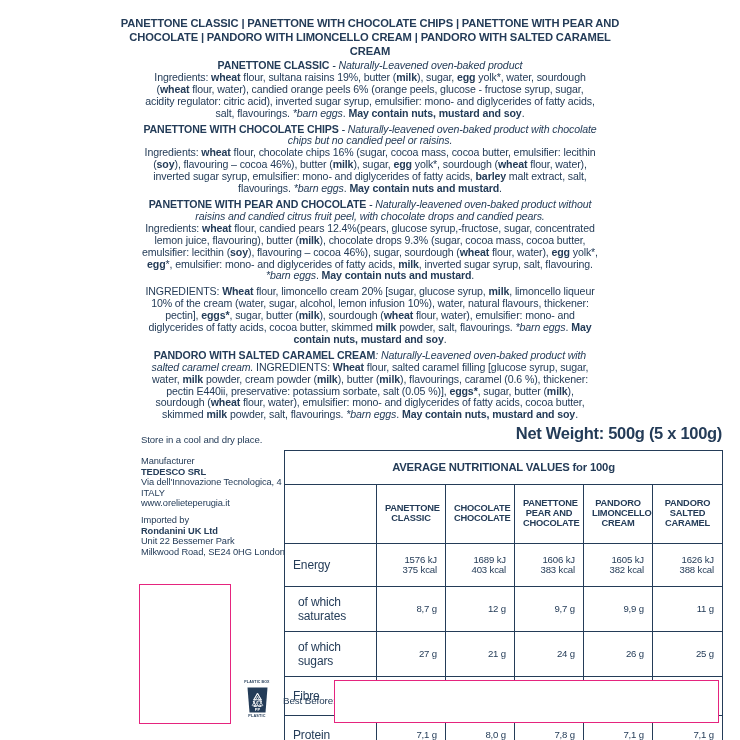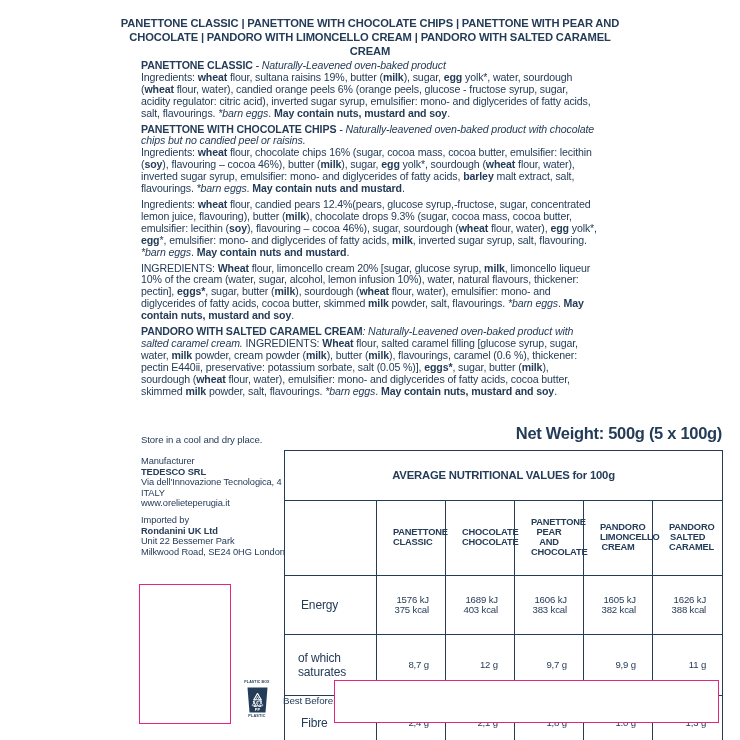--- a/index.html
+++ b/index.html
@@ -37,21 +37,21 @@
     left: 141px;
     top: 60px;
     width: 458px;
     font-size: 10.6px;
     line-height: 11.9px;
     color: #243c58;
     letter-spacing: -0.12px;
     text-align: left;
   }
   .sec { margin-bottom: 4.0px; }
-  .sec p { margin: 0; }
+  .sec p { margin: 0; text-align: center; }
   b { font-weight: bold; }
   i { font-style: italic; }
 
   .store-line {
     position: absolute;
     left: 141px;
     top: 434px;
     font-size: 9.6px;
     color: #243c58;
     letter-spacing: -0.1px;
@@ -89,21 +89,21 @@
     width: 438px;
   }
   table.nut {
     border-collapse: collapse;
     width: 100%;
     table-layout: fixed;
   }
   table.nut th, table.nut td {
     border: 1.2px solid #243c58;
     color: #243c58;
-    padding: 16px;
+    padding: 8px;
   }
   .nut-title {
     text-align: center;
     font-weight: bold;
     font-size: 11.3px;
     letter-spacing: -0.2px;
     height: 17px;
     line-height: 17px;
   }
   .col-head {
@@ -206,20 +206,21 @@
     <p><b>PANETTONE CLASSIC</b><i> - Naturally-Leavened oven-baked product</i></p>
     <p><span>Ingredients: </span><b>wheat</b> flour, sultana raisins 19%, butter (<b>milk</b>), sugar, <b>egg</b> yolk*, water, sourdough (<b>wheat</b> flour, water), candied orange peels 6% (orange peels, glucose - fructose syrup, sugar, acidity regulator: citric acid), inverted sugar syrup, emulsifier: mono- and diglycerides of fatty acids, salt, flavourings. <i>*barn eggs</i>. <b>May contain nuts, mustard and soy</b>.</p>
   </div>
 
   <div class="sec">
     <p><b>PANETTONE WITH CHOCOLATE CHIPS</b><i> - Naturally-leavened oven-baked product with chocolate chips but no candied peel or raisins.</i></p>
     <p><span>Ingredients: </span><b>wheat</b> flour, chocolate chips 16% (sugar, cocoa mass, cocoa butter, emulsifier: lecithin (<b>soy</b>), flavouring – cocoa 46%), butter (<b>milk</b>), sugar, <b>egg</b> yolk*, sourdough (<b>wheat</b> flour, water), inverted sugar syrup, emulsifier: mono- and diglycerides of fatty acids, <b>barley</b> malt extract, salt, flavourings. <i>*barn eggs</i>. <b>May contain nuts and mustard</b>.</p>
   </div>
 
   <div class="sec">
+    <p><b>PANETTONE WITH PEAR AND CHOCOLATE</b><i> - Naturally-leavened oven-baked product without raisins and candied citrus fruit peel, with chocolate drops and candied pears.</i></p>
     <p><span>Ingredients: </span><b>wheat</b> flour, candied pears 12.4%(pears, glucose syrup,-fructose, sugar, concentrated lemon juice, flavouring), butter (<b>milk</b>), chocolate drops 9.3% (sugar, cocoa mass, cocoa butter, emulsifier: lecithin (<b>soy</b>), flavouring – cocoa 46%), sugar, sourdough (<b>wheat</b> flour, water), <b>egg</b> yolk*, <b>egg</b>*, emulsifier: mono- and diglycerides of fatty acids, <b>milk</b>, inverted sugar syrup, salt, flavouring. <i>*barn eggs</i>. <b>May contain nuts and mustard</b>.</p>
   </div>
 
   <div class="sec">
     <p><span>INGREDIENTS: </span><b>Wheat</b> flour, limoncello cream 20% [sugar, glucose syrup, <b>milk</b>, limoncello liqueur 10% of the cream (water, sugar, alcohol, lemon infusion 10%), water, natural flavours, thickener: pectin], <b>eggs*</b>, sugar, butter (<b>milk</b>), sourdough (<b>wheat</b> flour, water), emulsifier: mono- and diglycerides of fatty acids, cocoa butter, skimmed <b>milk</b> powder, salt, flavourings. <i>*barn eggs</i>. <b>May contain nuts, mustard and soy</b>.</p>
   </div>
 
   <div class="sec">
     <p><b>PANDORO WITH SALTED CARAMEL CREAM</b><i>: Naturally-Leavened oven-baked product with salted caramel cream.</i> <span>INGREDIENTS: </span><b>Wheat</b> flour, salted caramel filling [glucose syrup, sugar, water, <b>milk</b> powder, cream powder (<b>milk</b>), butter (<b>milk</b>), flavourings, caramel (0.6 %), thickener: pectin E440ii, preservative: potassium sorbate, salt (0.05 %)], <b>eggs*</b>, sugar, butter (<b>milk</b>), sourdough (<b>wheat</b> flour, water), emulsifier: mono- and diglycerides of fatty acids, cocoa butter, skimmed <b>milk</b> powder, salt, flavourings. <i>*barn eggs</i>. <b>May contain nuts, mustard and soy</b>.</p>
   </div>
@@ -294,20 +295,28 @@
     <tr>
       <td class="row-label indent">of which saturates</td>
       <td class="cellv">8,7 g</td>
       <td class="cellv">12 g</td>
       <td class="cellv">9,7 g</td>
       <td class="cellv">9,9 g</td>
       <td class="cellv">11 g</td>
     </tr>
 
 
+    <tr>
+      <td class="row-label indent">of which sugars</td>
+      <td class="cellv">27 g</td>
+      <td class="cellv">21 g</td>
+      <td class="cellv">24 g</td>
+      <td class="cellv">26 g</td>
+      <td class="cellv">25 g</td>
+    </tr>
 
     <tr>
       <td class="row-label">Fibre</td>
       <td class="cellv">2,4 g</td>
       <td class="cellv">2,1 g</td>
       <td class="cellv">1,8 g</td>
       <td class="cellv">1.0 g</td>
       <td class="cellv">1,3 g</td>
     </tr>
 

